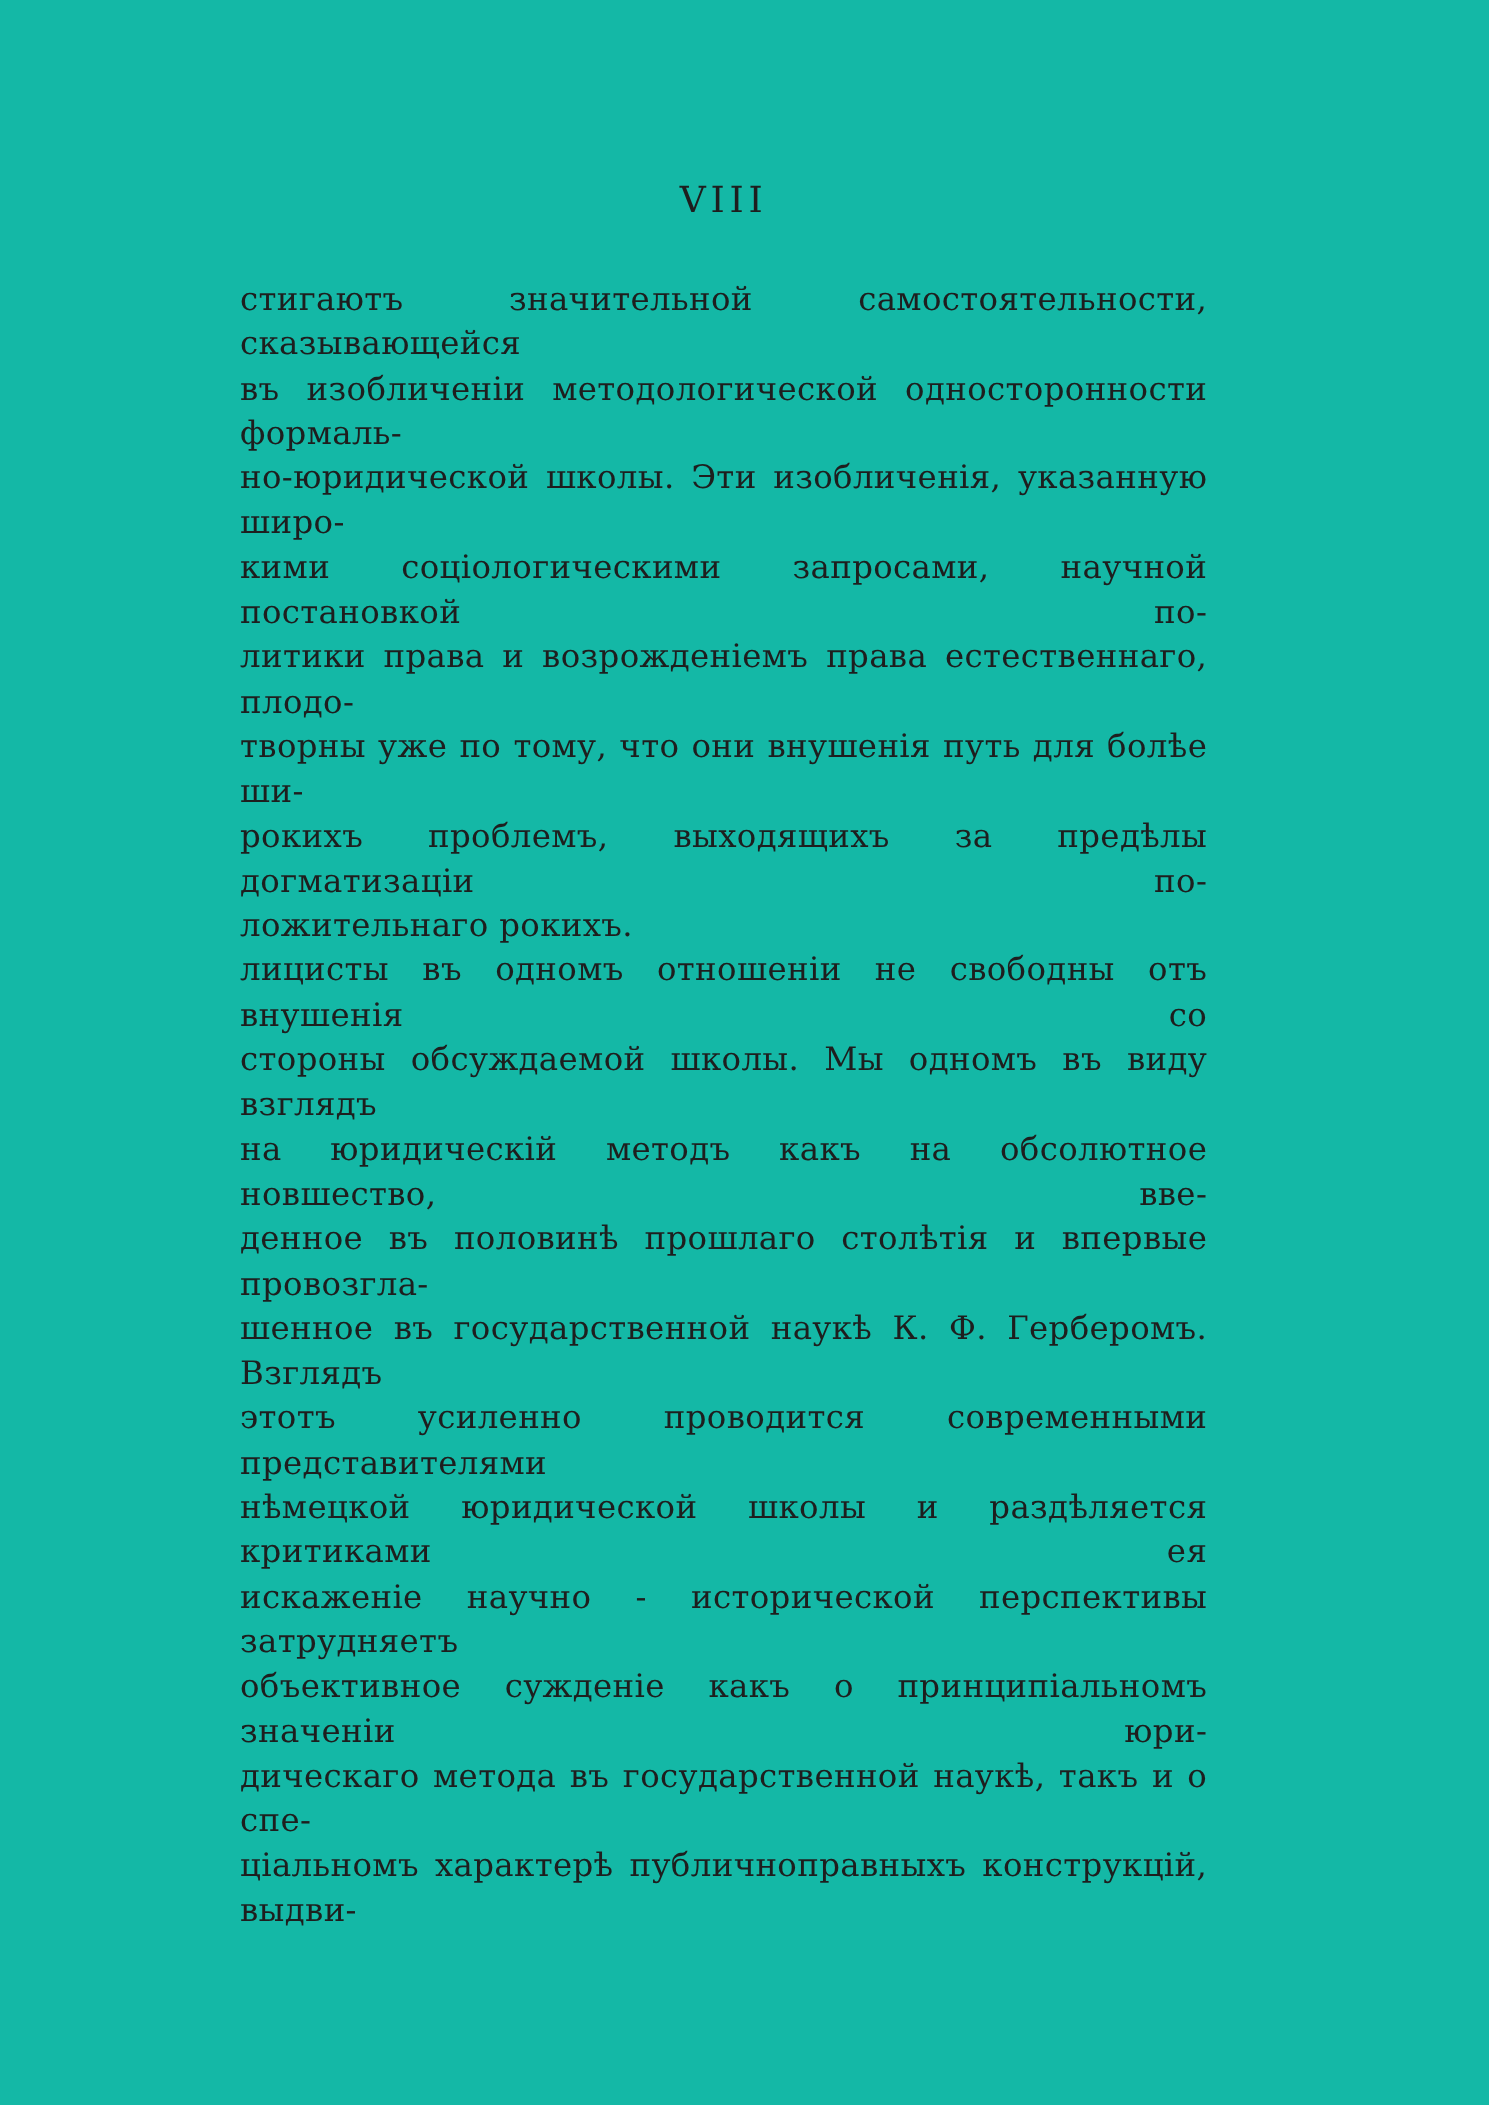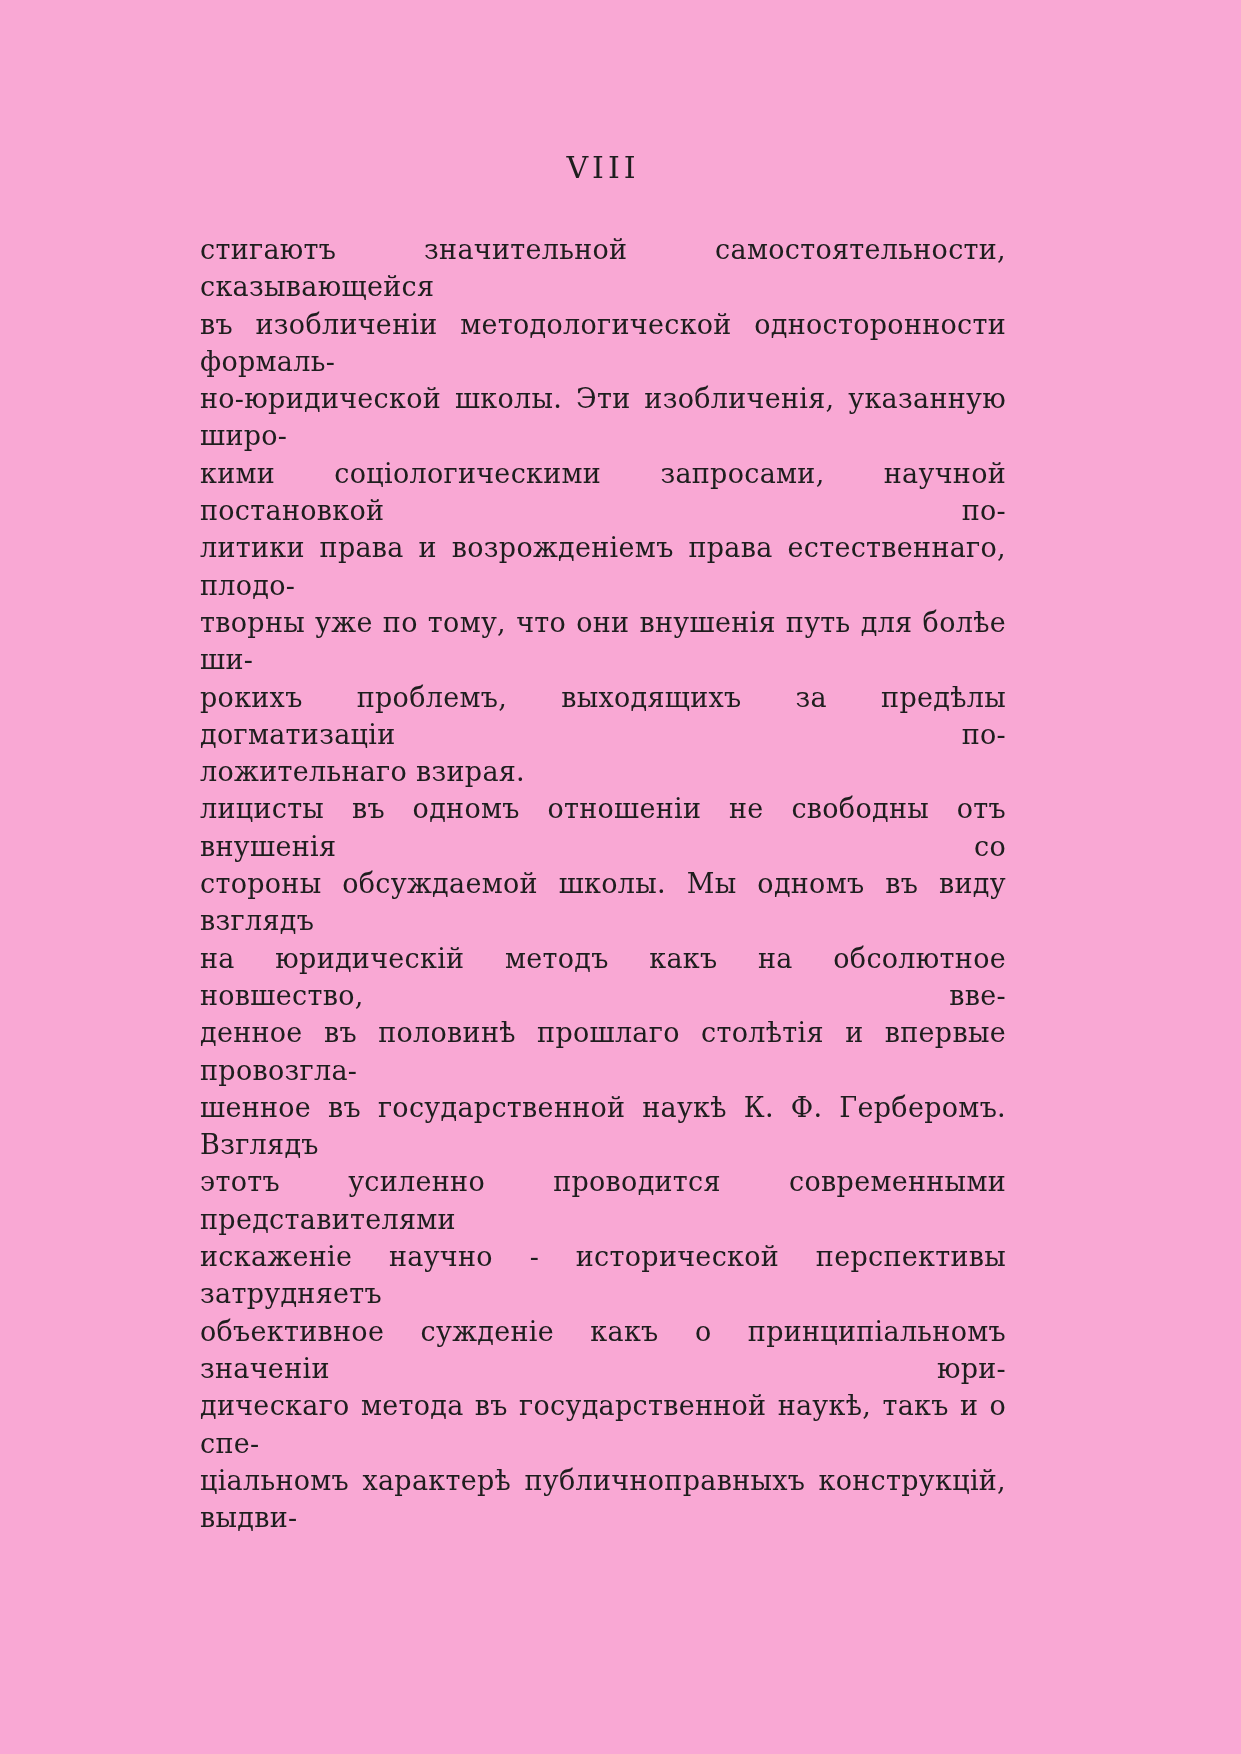--- a/index.html
+++ b/index.html
@@ -4,21 +4,21 @@
 <style>
   html, body {
     margin: 0;
     padding: 0;
     background: #ffffff;
   }
   .page {
     position: relative;
     width: 1241px;
     height: 1754px;
-    background: #f9a8d4;
+    background: #14b8a6;
     font-family: "DejaVu Serif", serif;
     color: #1e1e1e;
     overflow: hidden;
   }
   .content {
     position: absolute;
     left: 200px;
     top: 150px;
     width: 806px;
   }
@@ -58,30 +58,31 @@
     <div class="main-text">
 
       <div class="paragraph">
         <div class="line">стигаютъ значительной самостоятельности, сказывающейся</div>
         <div class="line">въ изобличеніи методологической односторонности формаль-</div>
         <div class="line">но-юридической школы. Эти изобличенія, указанную широ-</div>
         <div class="line">кими соціологическими запросами, научной постановкой по-</div>
         <div class="line">литики права и возрожденіемъ права естественнаго, плодо-</div>
         <div class="line">творны уже по тому, что они внушенія путь для болѣе ши-</div>
         <div class="line">рокихъ проблемъ, выходящихъ за предѣлы догматизаціи по-</div>
-        <div class="line last">ложительнаго взирая.</div>
+        <div class="line last">ложительнаго рокихъ.</div>
       </div>
 
       <div class="paragraph">
         <div class="line">лицисты въ одномъ отношеніи не свободны отъ внушенія со</div>
         <div class="line">стороны обсуждаемой школы. Мы одномъ въ виду взглядъ</div>
         <div class="line">на юридическій методъ какъ на обсолютное новшество, вве-</div>
         <div class="line">денное въ половинѣ прошлаго столѣтія и впервые провозгла-</div>
         <div class="line">шенное въ государственной наукѣ К. Ф. Герберомъ. Взглядъ</div>
         <div class="line">этотъ усиленно проводится современными представителями</div>
+        <div class="line">нѣмецкой юридической школы и раздѣляется критиками ея</div>
         <div class="line">искаженіе научно - исторической перспективы затрудняетъ</div>
         <div class="line">объективное сужденіе какъ о принципіальномъ значеніи юри-</div>
         <div class="line">дическаго метода въ государственной наукѣ, такъ и о спе-</div>
         <div class="line">ціальномъ характерѣ публичноправныхъ конструкцій, выдви-</div>
 
       </div>
 
     </div>
 
   </div>

